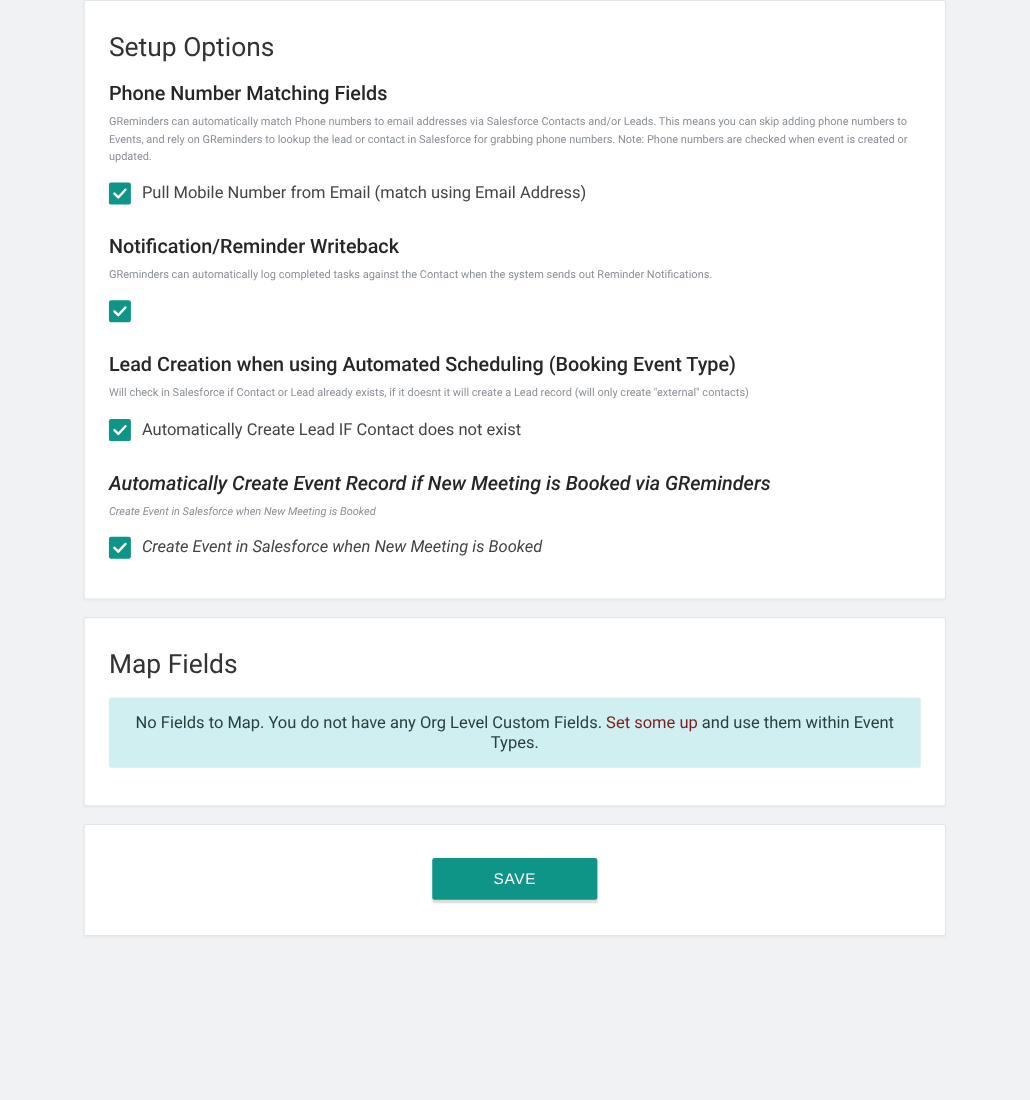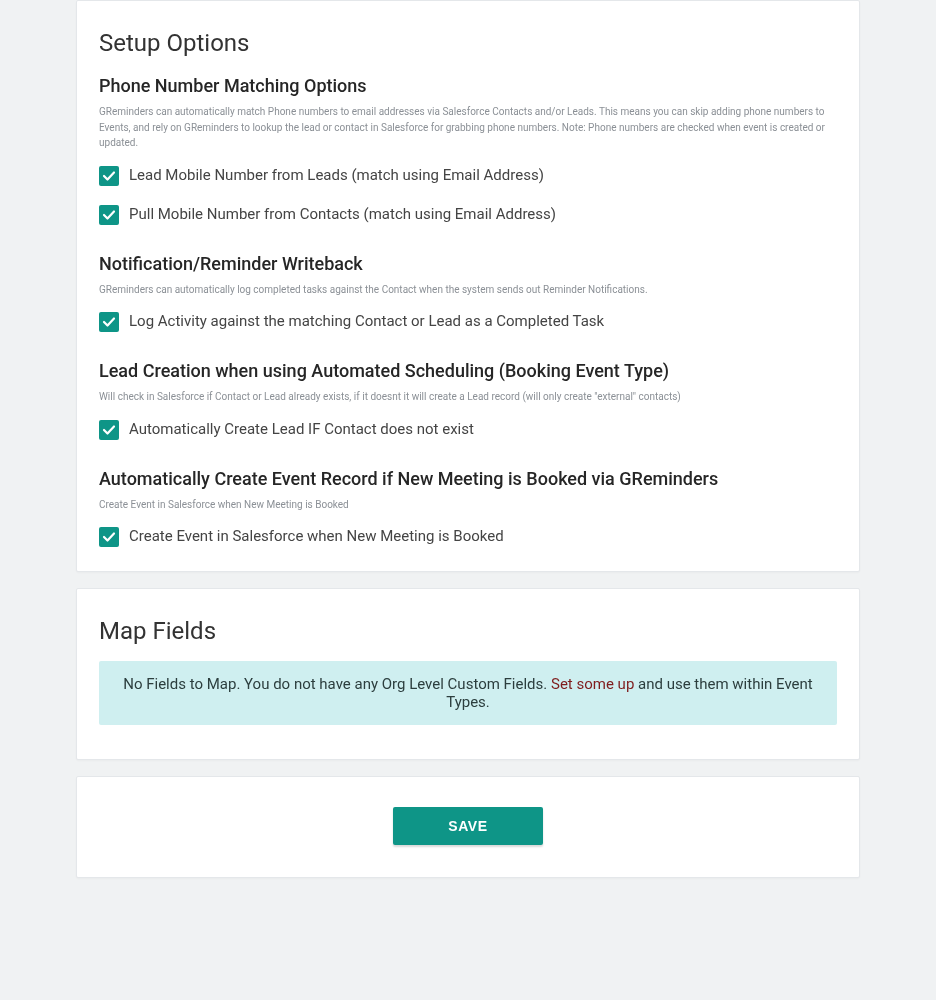--- a/index.html
+++ b/index.html
@@ -32,21 +32,21 @@
   }
   h2.section-title {
     font-size: 18px;
     font-weight: 500;
     color: #262626;
     margin: 0 0 8px 0;
   }
   .section {
     margin-bottom: 28px;
   }
-  .section:last-child { margin-bottom: 0; }
+  .section:last-child { margin-bottom: 12px; font-style: italic; }
   .desc {
     font-size: 10px;
     line-height: 1.55;
     color: #8b9096;
     margin: 0 0 14px 0;
   }
   .chk-row {
     display: flex;
     align-items: flex-start;
     gap: 10px;
@@ -102,70 +102,61 @@
     text-align: center;
     box-shadow: 0 1px 2px rgba(0,0,0,0.03);
   }
   .btn-save {
     display: inline-block;
     min-width: 150px;
     padding: 11px 44px;
     background: #0e9587;
     color: #fff;
     font-size: 14px;
-    font-weight: 700;
+    font-weight: 400;
     letter-spacing: 0.6px;
     border: none;
     border-radius: 2px;
     cursor: pointer;
     box-shadow: 0 2px 2px rgba(0,0,0,0.15);
   }
 </style>
 </head>
 <body>
 
 <div class="page">
 
   <div class="card">
     <h1 class="panel-title">Setup Options</h1>
 
     <div class="section">
-      <h2 class="section-title">Phone Number Matching Options</h2>
+      <h2 class="section-title">Phone Number Matching Fields</h2>
       <p class="desc">GReminders can automatically match Phone numbers to email addresses via Salesforce Contacts and/or Leads. This means you can skip adding phone numbers to Events, and rely on GReminders to lookup the lead or contact in Salesforce for grabbing phone numbers. Note: Phone numbers are checked when event is created or updated.</p>
 
       <div class="chk-row">
         <span class="chk">
           <svg viewBox="0 0 14 14">
               <polyline points="2,7 5.5,10.5 12,3.5" fill="none" stroke="#fff" stroke-width="2.2" stroke-linecap="round" stroke-linejoin="round"></polyline>
             </svg>
         </span>
-        <span class="chk-label">Lead Mobile Number from Leads (match using Email Address)</span>
+        <span class="chk-label">Pull Mobile Number from Email (match using Email Address)</span>
       </div>
 
-      <div class="chk-row">
-        <span class="chk">
-          <svg viewBox="0 0 14 14">
-              <polyline points="2,7 5.5,10.5 12,3.5" fill="none" stroke="#fff" stroke-width="2.2" stroke-linecap="round" stroke-linejoin="round"></polyline>
-            </svg>
-        </span>
-        <span class="chk-label">Pull Mobile Number from Contacts (match using Email Address)</span>
-      </div>
     </div>
 
     <div class="section">
       <h2 class="section-title">Notification/Reminder Writeback</h2>
       <p class="desc">GReminders can automatically log completed tasks against the Contact when the system sends out Reminder Notifications.</p>
 
       <div class="chk-row solo">
         <span class="chk">
           <svg viewBox="0 0 14 14">
               <polyline points="2,7 5.5,10.5 12,3.5" fill="none" stroke="#fff" stroke-width="2.2" stroke-linecap="round" stroke-linejoin="round"></polyline>
             </svg>
         </span>
-        <span class="chk-label">Log Activity against the matching Contact or Lead as a Completed Task</span>
       </div>
     </div>
 
     <div class="section">
       <h2 class="section-title">Lead Creation when using Automated Scheduling (Booking Event Type)</h2>
       <p class="desc">Will check in Salesforce if Contact or Lead already exists, if it doesnt it will create a Lead record (will only create "external" contacts)</p>
 
       <div class="chk-row solo">
         <span class="chk">
           <svg viewBox="0 0 14 14">

